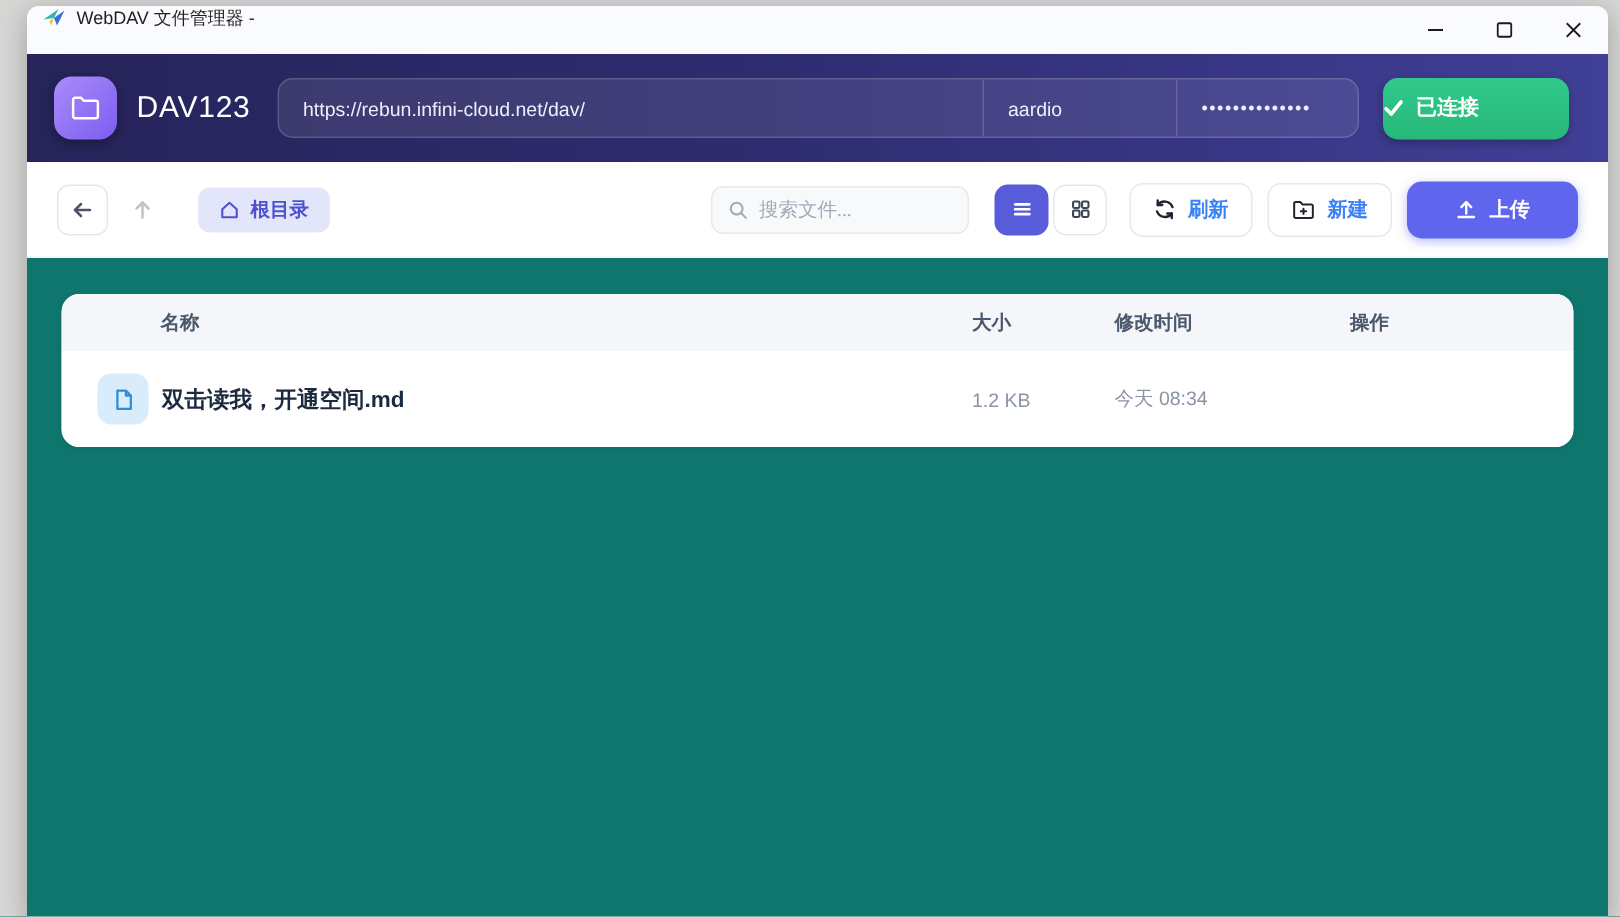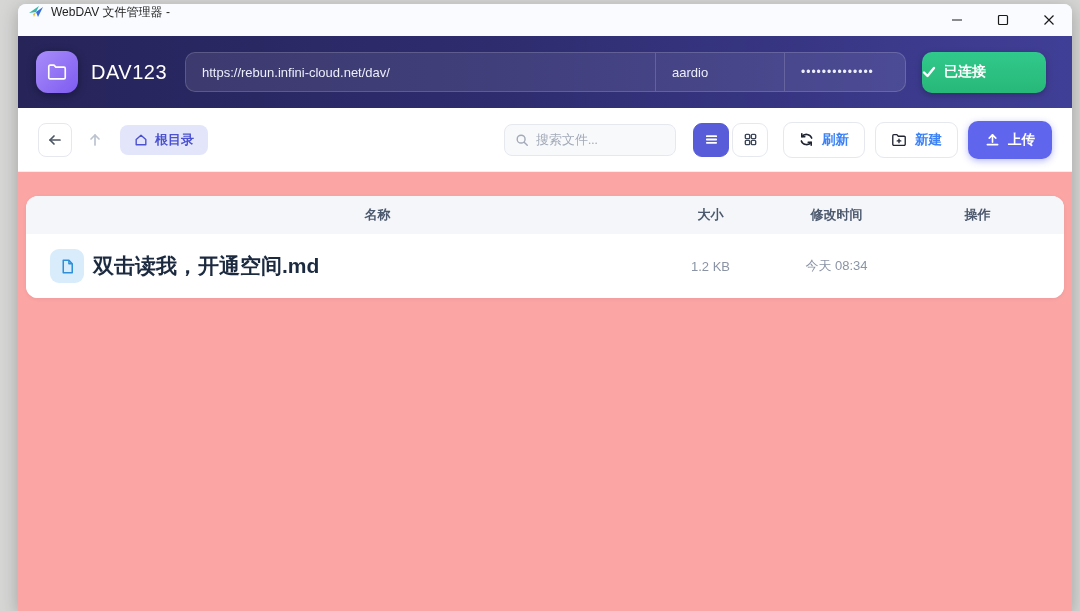--- a/index.html
+++ b/index.html
@@ -36,51 +36,51 @@
   .vdiv{ width:1px; background:rgba(255,255,255,.16); }
   .connect-btn{ margin-left:16px; height:41px; min-width:124px; border-radius:10px; border:none; cursor:pointer;
     background:linear-gradient(180deg,#31c98c,#27b878); color:#fff; font-size:14px; font-weight:bold;
     display:flex; align-items:center; justify-content:flex-start; gap:8px; box-shadow:0 2px 6px rgba(0,0,0,.25); }
   
   .toolbar{ height:64px; flex:0 0 auto; background:#ffffff; border-bottom:1px solid #edeff3;
     display:flex; align-items:center; padding:0 20px; }
   .icon-btn{ width:34px; height:34px; border-radius:8px; background:#fff; border:1px solid #e5e8ee;
     display:flex; align-items:center; justify-content:center; cursor:pointer; }
   .icon-btn.disabled{ border:none; cursor:default; }
-  .crumb{ margin-left:8px; height:30px; padding:0 14px; border-radius:8px; background:#e3e6fa;
+  .crumb{ margin-left:20px; height:30px; padding:0 14px; border-radius:8px; background:#e3e6fa;
     display:flex; align-items:center; gap:7px; color:#4c52cf; font-size:13px; font-weight:bold; cursor:pointer;}
   .spacer{ flex:1; }
   .search{ width:172px; height:32px; border:1px solid #e5e8ee; border-radius:8px; background:#f8f9fb;
     display:flex; align-items:center; padding:0 10px; gap:7px; }
   .search input{ border:none; outline:none; background:transparent; font-size:13px; color:#374151; width:120px;
     font-family:Liberation Serif, serif;}
   .search input::placeholder{ color:#a2aab8; }
   .seg{ display:flex; gap:3px; margin-left:17px; }
   .seg-btn{ width:36px; height:34px; border-radius:9px; display:flex; align-items:center; justify-content:center; cursor:pointer;}
   .seg-btn.active{ background:#585cd8; border:1px solid #585cd8; }
   .seg-btn.inactive{ background:#fff; border:1px solid #e5e8ee; }
   .tool-btn{ height:36px; border-radius:9px; background:#fff; border:1px solid #e5e8ee; cursor:pointer;
     display:flex; align-items:center; gap:8px; padding:0 15px; font-size:13.5px; font-weight:bold; color:#3b82f6;
     font-family:"Liberation Sans","DejaVu Sans",sans-serif;}
   .tool-btn.refresh{ margin-left:15px; }
   .tool-btn.new{ margin-left:10px; }
   .upload-btn{ margin-left:10px; height:38px; border-radius:10px; border:none; background:#6065ee; cursor:pointer;
-    display:flex; align-items:center; gap:8px; padding:0 17px; font-size:13.5px; font-weight:bold; color:#fff;
+    display:flex; align-items:center; gap:8px; padding:0 32px; font-size:13.5px; font-weight:bold; color:#fff;
     box-shadow:0 2px 7px rgba(96,101,238,.45); font-family:"Liberation Sans","DejaVu Sans",sans-serif;}
   
-  .content{ flex:1; background:#fca5a5; padding:24px 8px;text-align:center; }
+  .content{ flex:1; background:#0f766e; padding:24px 23px; }
   .card{ background:#fff; border-radius:12px; overflow:hidden; box-shadow:0 1px 4px rgba(22,32,52,.07); }
   .thead{ display:grid; grid-template-columns:1fr 95px 157px 125px; align-items:center;
     height:38px; background:#f4f6f9; padding:0 24px; color:#4b586d; font-size:13px; font-weight:bold; }
   .thead .c-name{ padding-left:42px; }
   .trow{ display:grid; grid-template-columns:1fr 95px 157px 125px; align-items:center;
     height:64px; padding:0 24px; background:#fff; cursor:pointer; }
   .name-cell{ display:flex; align-items:center; gap:9px; }
   .file-ico{ width:34px; height:34px; border-radius:9px; background:#d8ecfb; display:flex; align-items:center; justify-content:center; flex:0 0 auto;}
-  .file-name{ font-size:21px; font-weight:bold; color:#1c2a40; }
+  .file-name{ font-size:15px; font-weight:bold; color:#1c2a40; }
   .dim{ font-size:13px; color:#8b94a5; }
 </style>
 </head>
 <body>
 
 <div class="window">
 
   <div class="titlebar">
     <svg class="app-ico" viewBox="0 0 16 16">
       <polygon points="1,9 11,2 8,8" fill="#35b6a8"></polygon>

